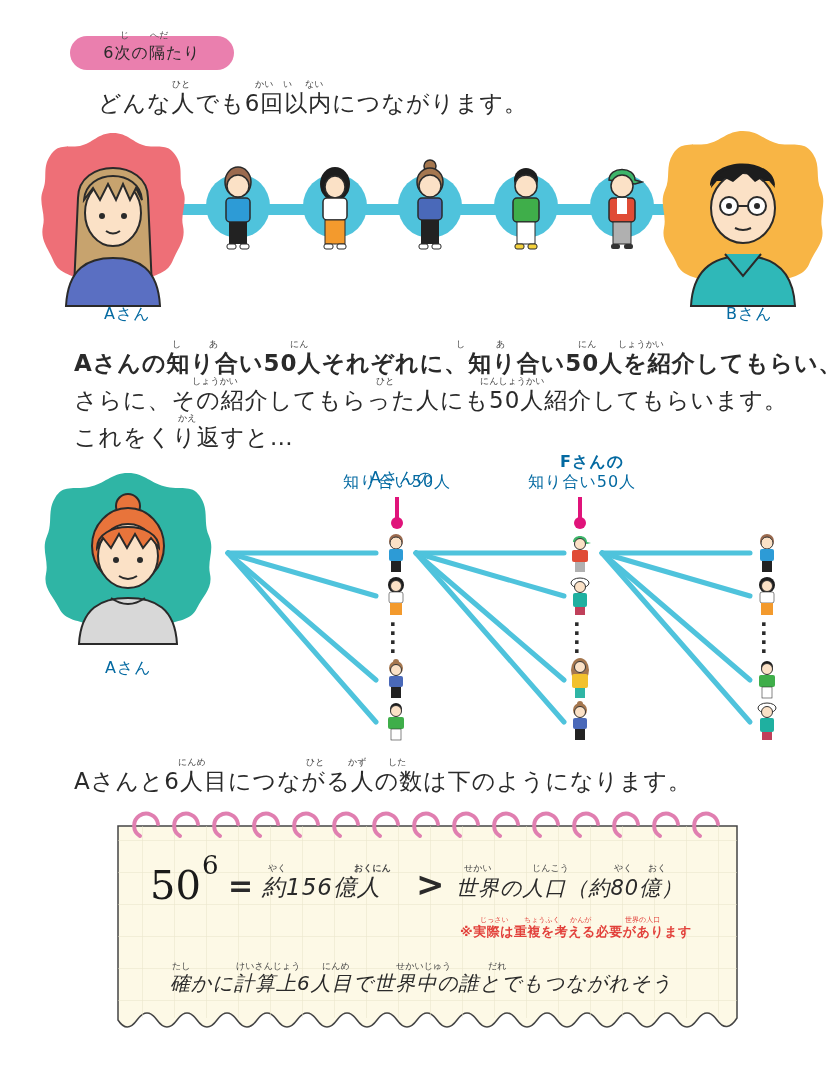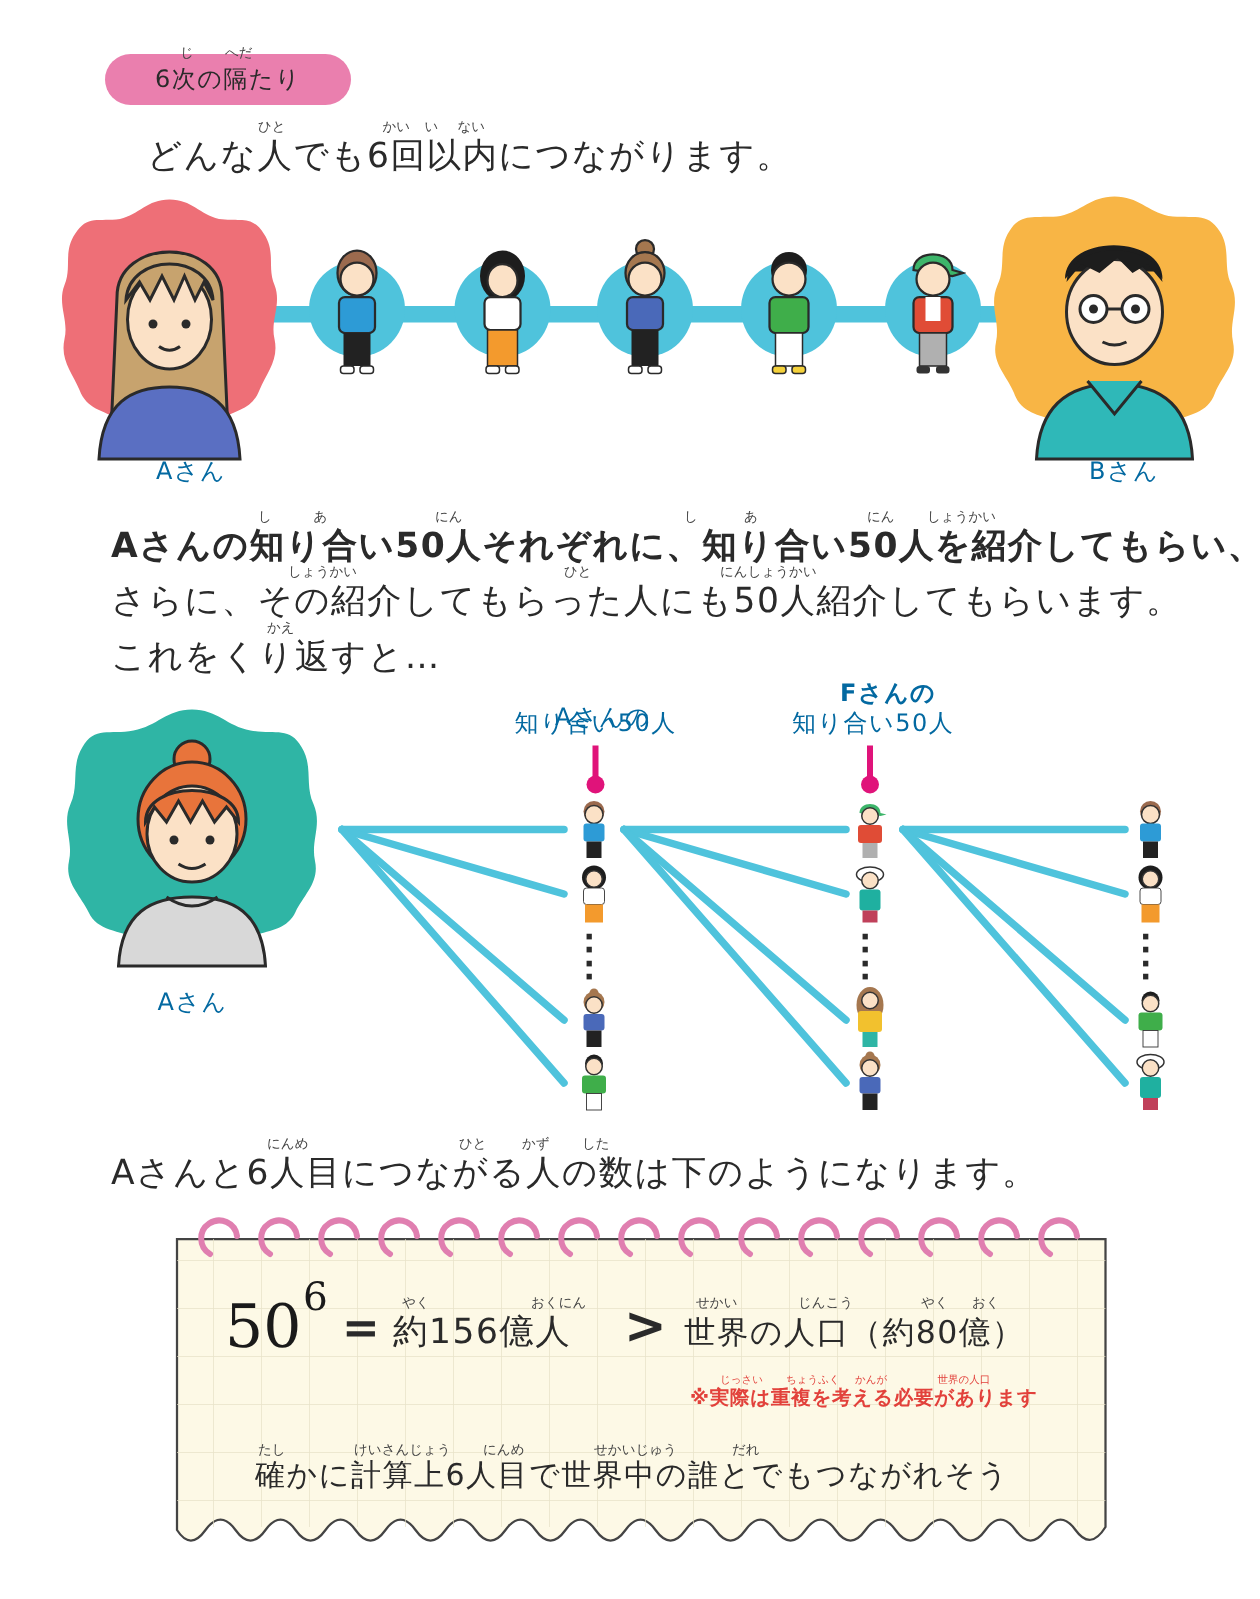--- a/index.html
+++ b/index.html
@@ -14,21 +14,21 @@
 
   .lead { font-size:23px; letter-spacing:1px; white-space:nowrap; }
   .ruby-row { font-size:9px; color:#444; letter-spacing:0; }
 
   .caption { font-size:16px; color:#0369a1; letter-spacing:1px; }
 
   
   .bar-line { background:#4fc3dc; }
   .node { border-radius:50%; background:#4fc3dc; }
 
-  .notebook-text { font-size:21px; white-space:nowrap; letter-spacing:1px; }
+  .notebook-text { font-size:21px; white-space:nowrap; letter-spacing:1px;font-style:italic; }
   .red-note { font-size:13px; color:#e2413b; font-weight:bold; white-space:nowrap; letter-spacing:0.5px; }
   .math { font-family:"DejaVu Serif","Liberation Serif",serif; font-size:40px; color:#1a1a1a; }
 </style>
 </head>
 <body>
 
 <div class="abs pill">
   <span class="pill-text">6次の隔たり</span>
 </div>
 <div class="abs ruby-row" style="left:120px;top:29px;">じ</div>
@@ -307,21 +307,21 @@
       <path d="M550 28 A12 12 0 1 1 568 16"></path>
       <path d="M590 28 A12 12 0 1 1 608 16"></path>
     </g>
   </svg>
 
   <div class="abs math" style="left:150px;top:862px;">50</div>
   <div class="abs math" style="left:202px;top:850px;font-size:26px;">6</div>
   <div class="abs" style="left:228px;top:868px;font-size:30px;font-weight:bold;">=</div>
 
   <div class="abs ruby-row" style="left:268px;top:862px;">やく</div>
-  <div class="abs ruby-row" style="left:354px;top:862px;">おくにん</div>
+  <div class="abs ruby-row" style="left:354px;top:862px;font-weight:bold;">おくにん</div>
   <div class="abs notebook-text" style="left:262px;top:872px;font-size:23px;">約156億人</div>
 
   <div class="abs" style="left:416px;top:864px;font-size:34px;font-weight:bold;">&gt;</div>
 
   <div class="abs ruby-row" style="left:464px;top:862px;">せかい</div>
   <div class="abs ruby-row" style="left:532px;top:862px;">じんこう</div>
   <div class="abs ruby-row" style="left:614px;top:862px;">やく</div>
   <div class="abs ruby-row" style="left:648px;top:862px;">おく</div>
   <div class="abs notebook-text" style="left:456px;top:874px;font-size:21px;">世界の人口（約80億）</div>
 

